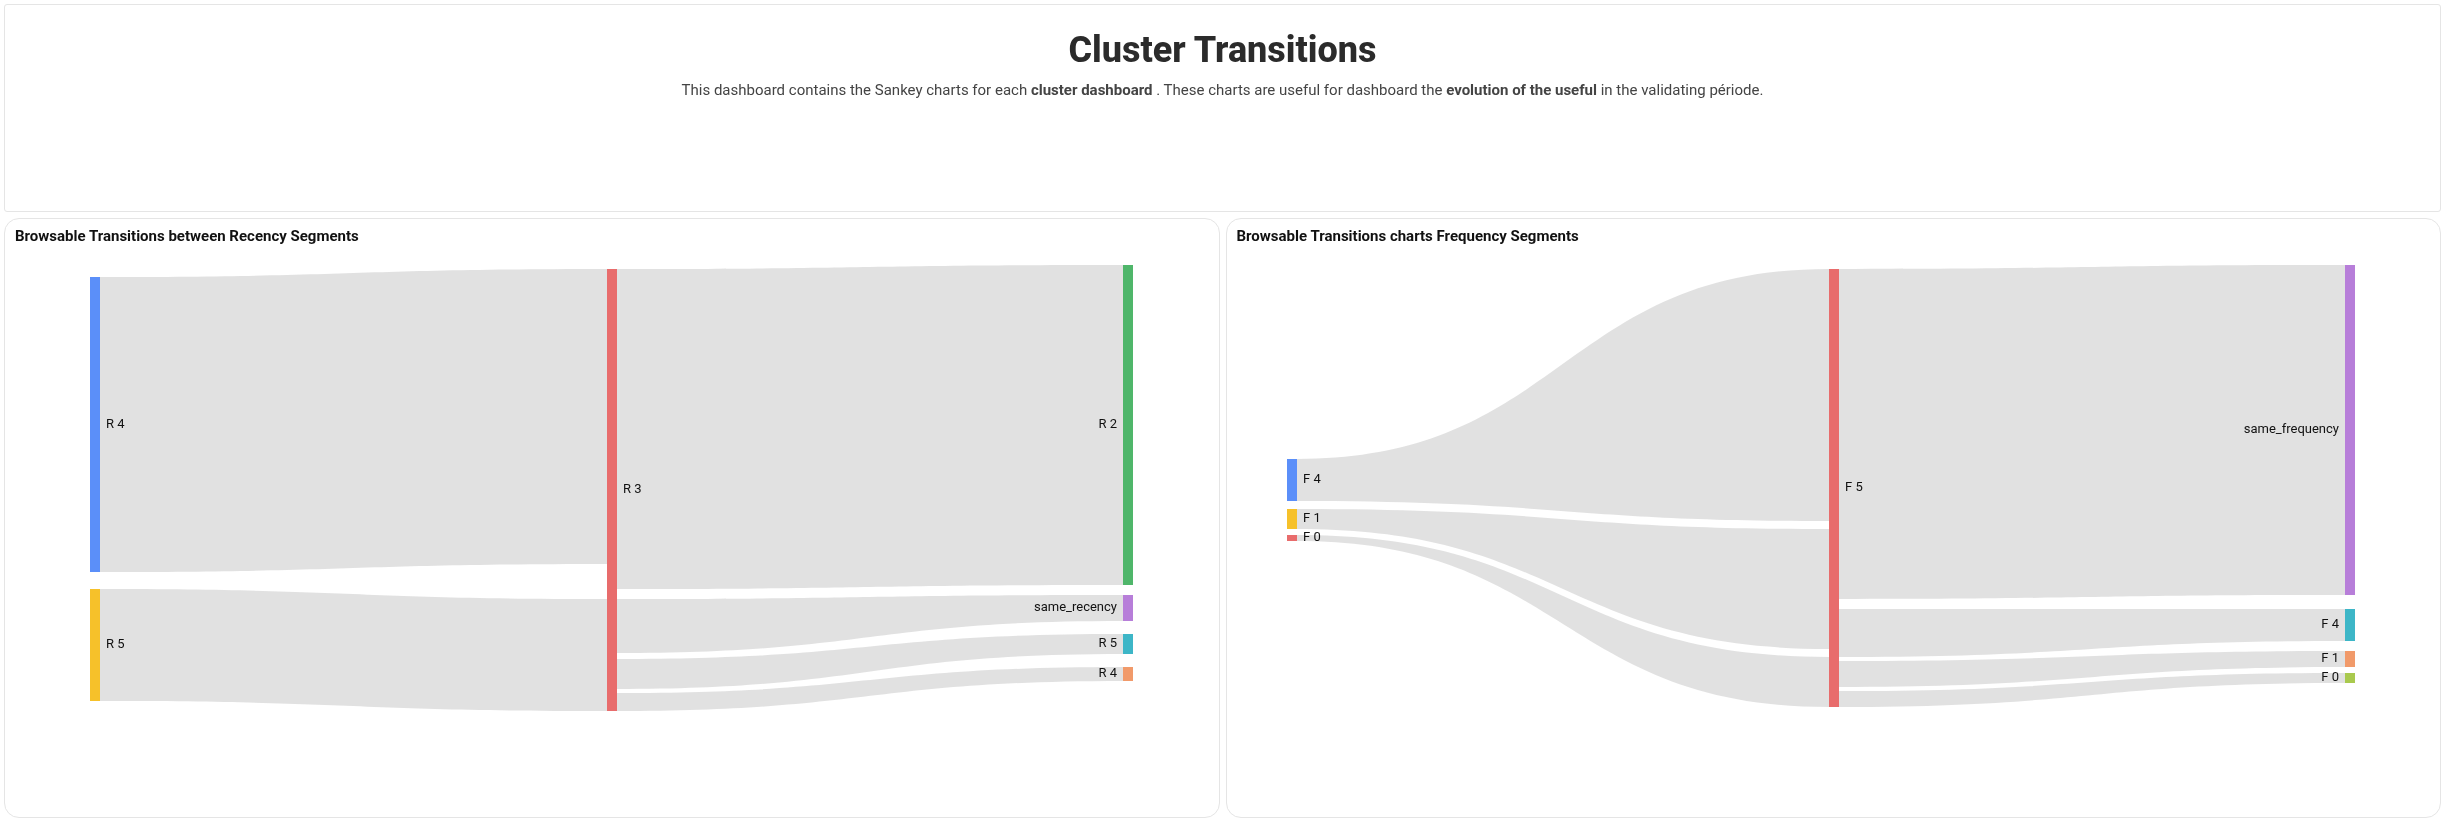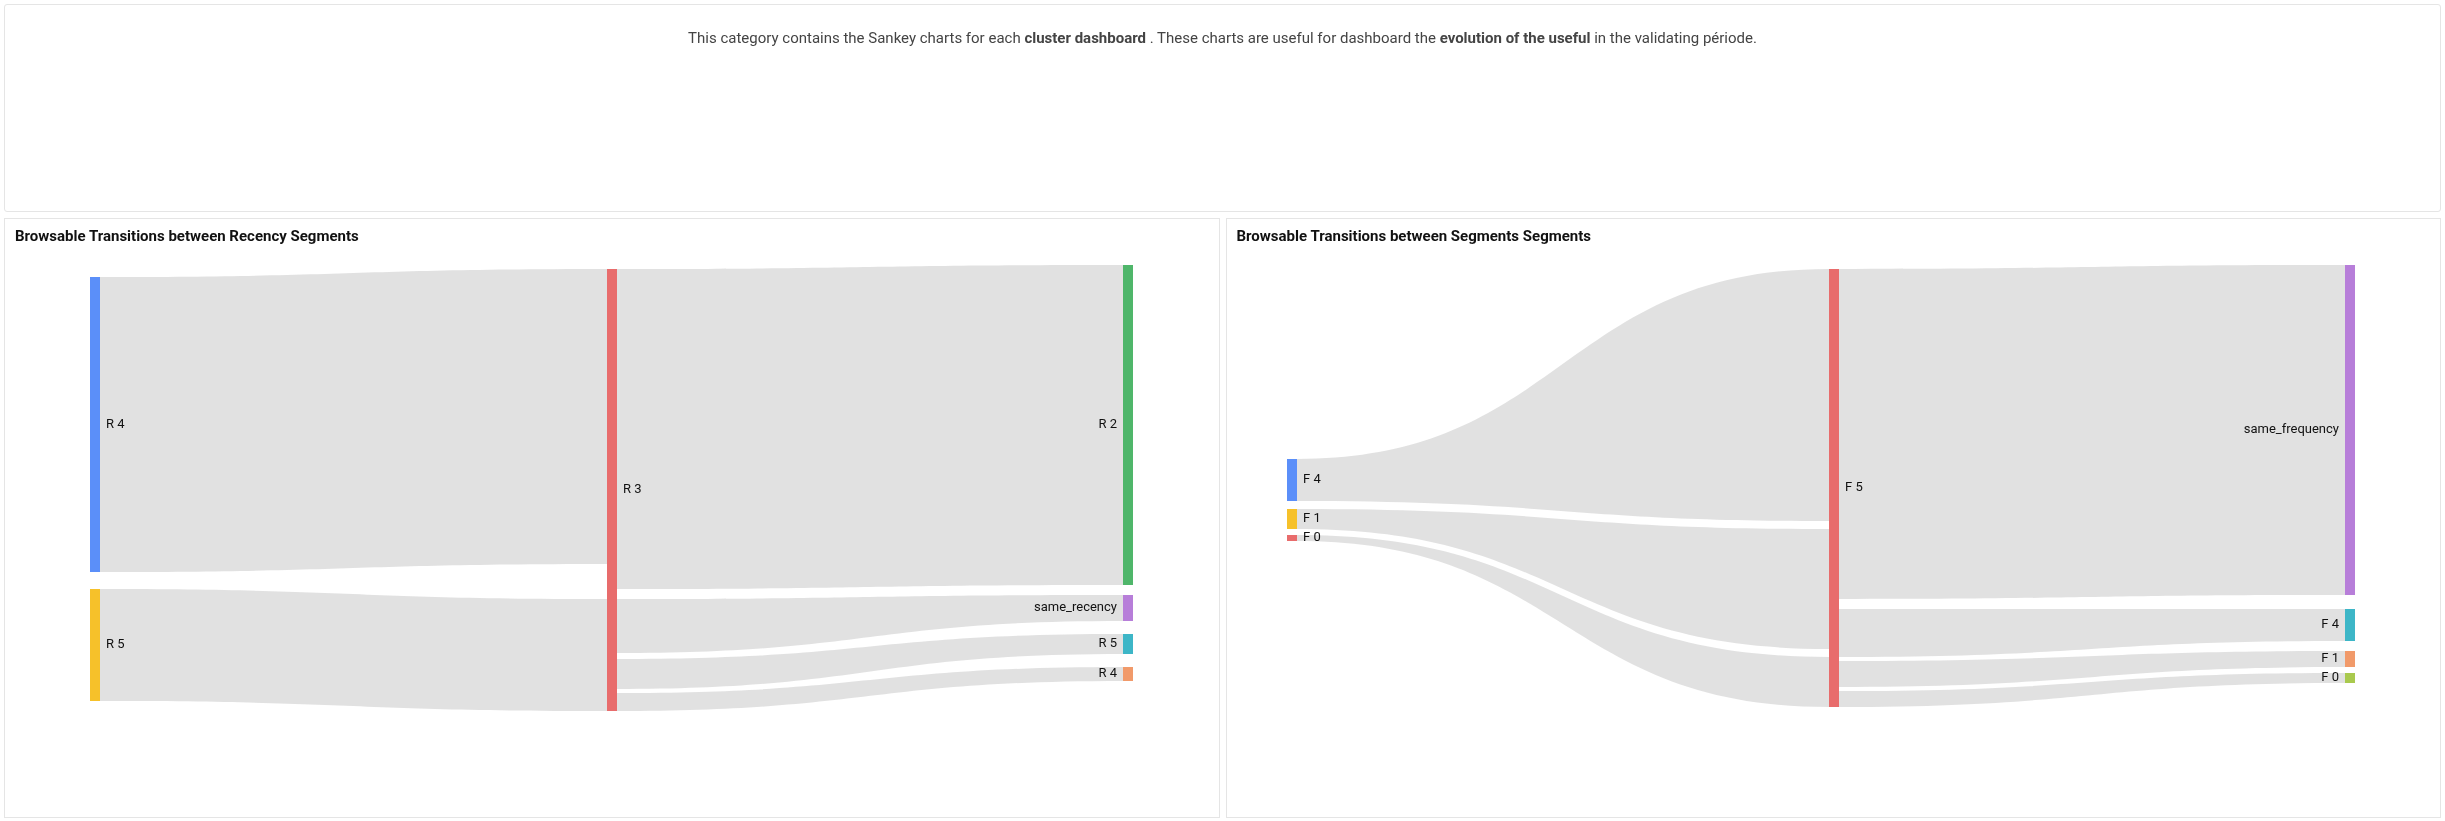--- a/index.html
+++ b/index.html
@@ -35,21 +35,21 @@
     font-size: 15px;
     color: #444;
     margin: 0;
   }
   .row {
     display: flex;
     gap: 6px;
   }
   .chart-card {
     border: 1px solid #e5e5e5;
-    border-radius: 0;
+    border-radius: 15px;
     box-sizing: border-box;
     padding: 8px 10px 10px 10px;
     height: 600px;
     flex: 1;
     position: relative;
   }
   .chart-title {
     font-size: 15px;
     font-weight: 700;
     margin: 0 0 4px 0;
@@ -65,22 +65,23 @@
   .node-label {
     font-size: 13px;
     fill: #111;
   }
 </style>
 </head>
 <body>
 
 <div class="page">
   <div class="header-card">
+    <h1 class="header-title">Cluster Transitions</h1>
     <p class="header-sub">
-      <span>This category contains the Sankey charts for each </span><b>cluster dashboard</b><span> . These charts are useful for dashboard the </span><b>evolution of the useful</b><span> in the validating période.</span>
+      <span>This dashboard contains the Sankey charts for each </span><b>cluster dashboard</b><span> . These charts are useful for dashboard the </span><b>evolution of the useful</b><span> in the validating période.</span>
     </p>
   </div>
 
   <div class="row">
     <div class="chart-card">
       <p class="chart-title">Browsable Transitions between Recency Segments</p>
       <svg id="sankey-left" width="1190" height="470" viewBox="0 0 1190 470">
           <g>
             <path d="M 85 28
           C 338.5 28, 338.5 20, 592 20
@@ -125,21 +126,21 @@
             <rect x="1108" y="346" width="10" height="26" fill="#b77ed9"></rect>
             <text x="1102" y="359" text-anchor="end" dominant-baseline="middle" class="node-label">same_recency</text>
             <rect x="1108" y="385" width="10" height="20" fill="#3db6c7"></rect>
             <text x="1102" y="395" text-anchor="end" dominant-baseline="middle" class="node-label">R 5</text>
             <rect x="1108" y="418" width="10" height="14" fill="#f19a6a"></rect>
             <text x="1102" y="425" text-anchor="end" dominant-baseline="middle" class="node-label">R 4</text>
           </g>
         </svg>
     </div>
     <div class="chart-card">
-      <p class="chart-title">Browsable Transitions between Segments Segments</p>
+      <p class="chart-title">Browsable Transitions charts Frequency Segments</p>
       <svg id="sankey-right" width="1190" height="470" viewBox="0 0 1190 470">
           <g>
             <path d="M 60 210
           C 326 210, 326 20, 592 20
           L 592 272
           C 326 272, 326 252, 60 252
           Z" class="link"></path>
             <path d="M 60 260
           C 326 260, 326 280, 592 280
           L 592 400

